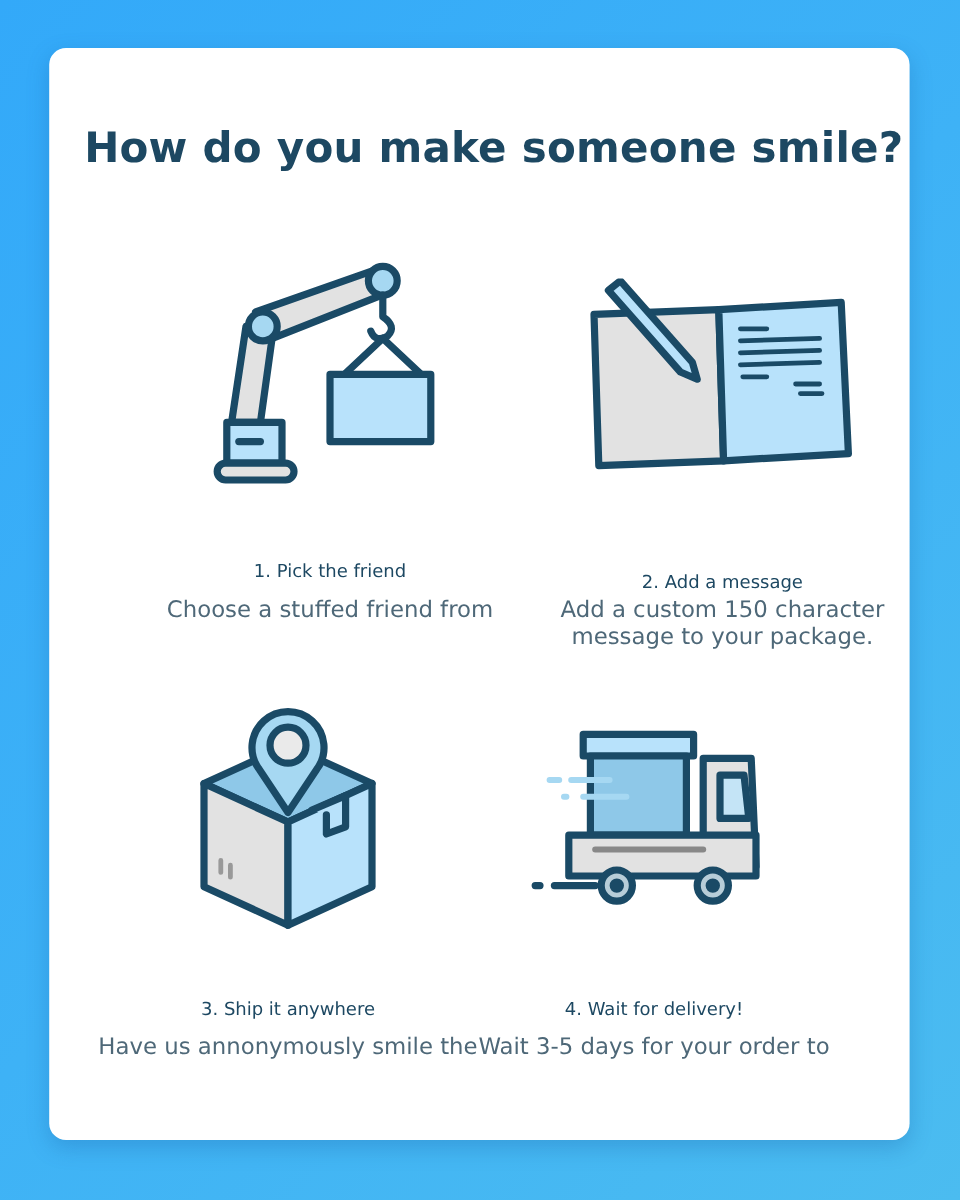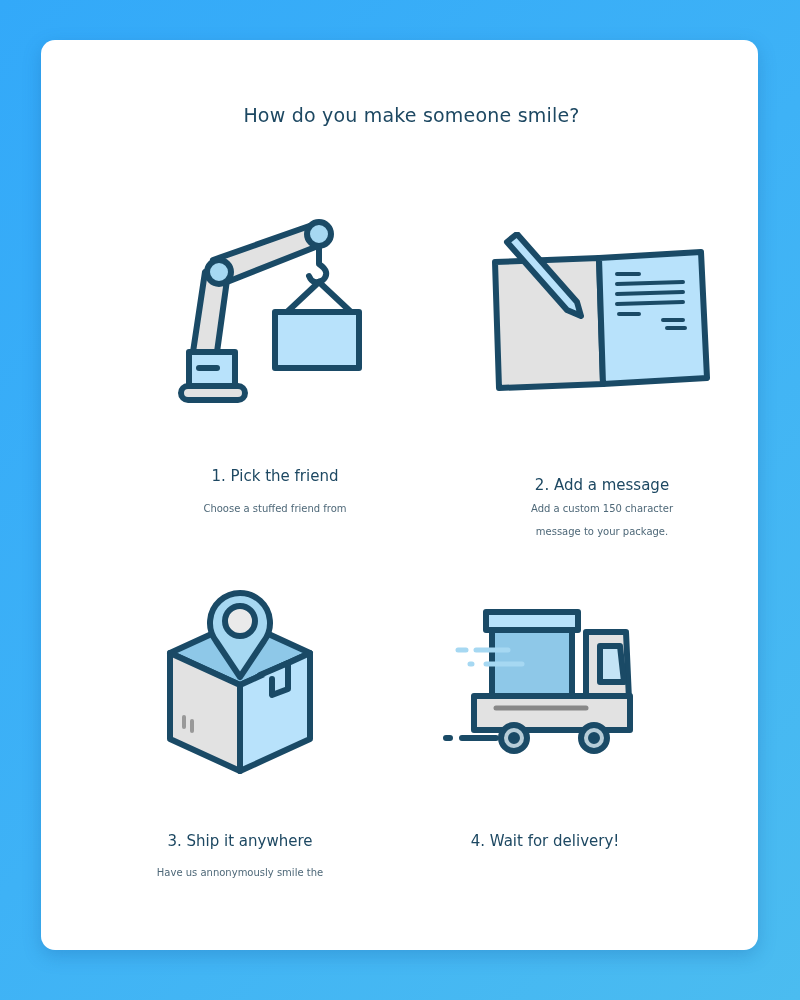--- a/index.html
+++ b/index.html
@@ -14,22 +14,22 @@
       left: 41px; top: 40px;
       width: 717px; height: 910px;
       background: #ffffff;
       border-radius: 14px;
       box-shadow: 0 6px 18px rgba(20, 90, 160, 0.28);
     }
     .title {
       position: absolute;
       left: 0; right: 0; top: 64px;
       text-align: center;
-      font-size: 19px;
-      font-weight: normal;
+      font-size: 35px;
+      font-weight: bold;
       color: #1d4862;
       letter-spacing: 0.2px;
       padding-left: 24px;
     }
     .step {
       position: absolute;
       width: 300px;
       text-align: center;
     }
     .step .icon {
@@ -41,21 +41,21 @@
       position: absolute;
       left: -20px; right: -20px;
       font-size: 15px;
       color: #1d4862;
       text-align: center;
       white-space: nowrap;
     }
     .step .step-desc {
       position: absolute;
       left: -20px; right: -20px;
-      font-size: 10px;
+      font-size: 19px;
       line-height: 23px;
       color: #4e6878;
       text-align: center;
     }
     .step .step-desc span { display: block; white-space: nowrap; }
   </style>
 </head>
 <body>
 
 <div class="card">
@@ -150,15 +150,16 @@
         <circle cx="154" cy="136" r="13" fill="#b7cdd8"></circle>
         <circle cx="74" cy="136" r="3" fill="#1a4a66"></circle>
         <circle cx="154" cy="136" r="3" fill="#1a4a66"></circle>
 
         <path d="M6 136 L10 136 M22 136 L56 136"></path>
         <path d="M18 48 L26 48 M36 48 L68 48 M30 62 L32 62 M46 62 L82 62" stroke="#a6d8f2" stroke-width="5"></path>
       </g>
     </svg>
     <div class="step-title" style="top:792px;">4. Wait for delivery!</div>
     <div class="step-desc" style="top:821px;">
+      <span>Wait 3-5 days for your order to</span>
     </div>
   </div>
 </div>
 
 </body></html>

